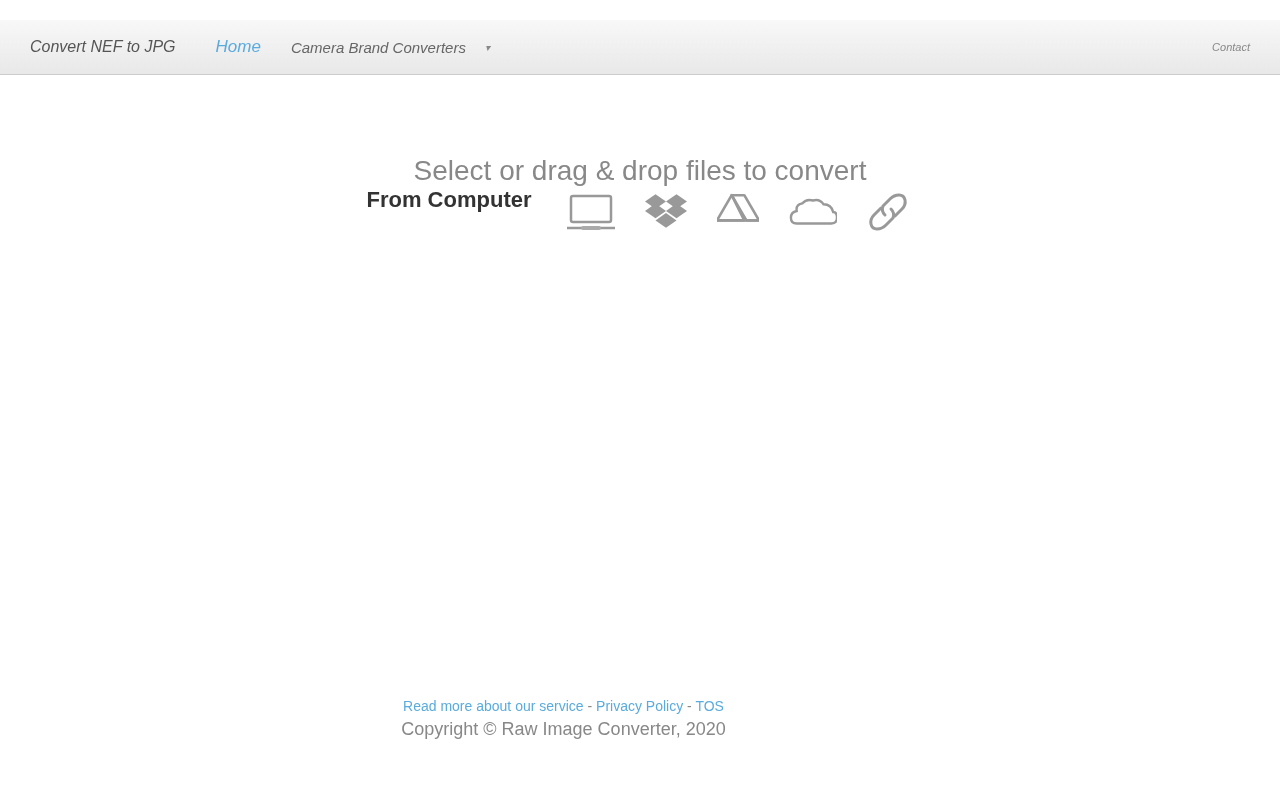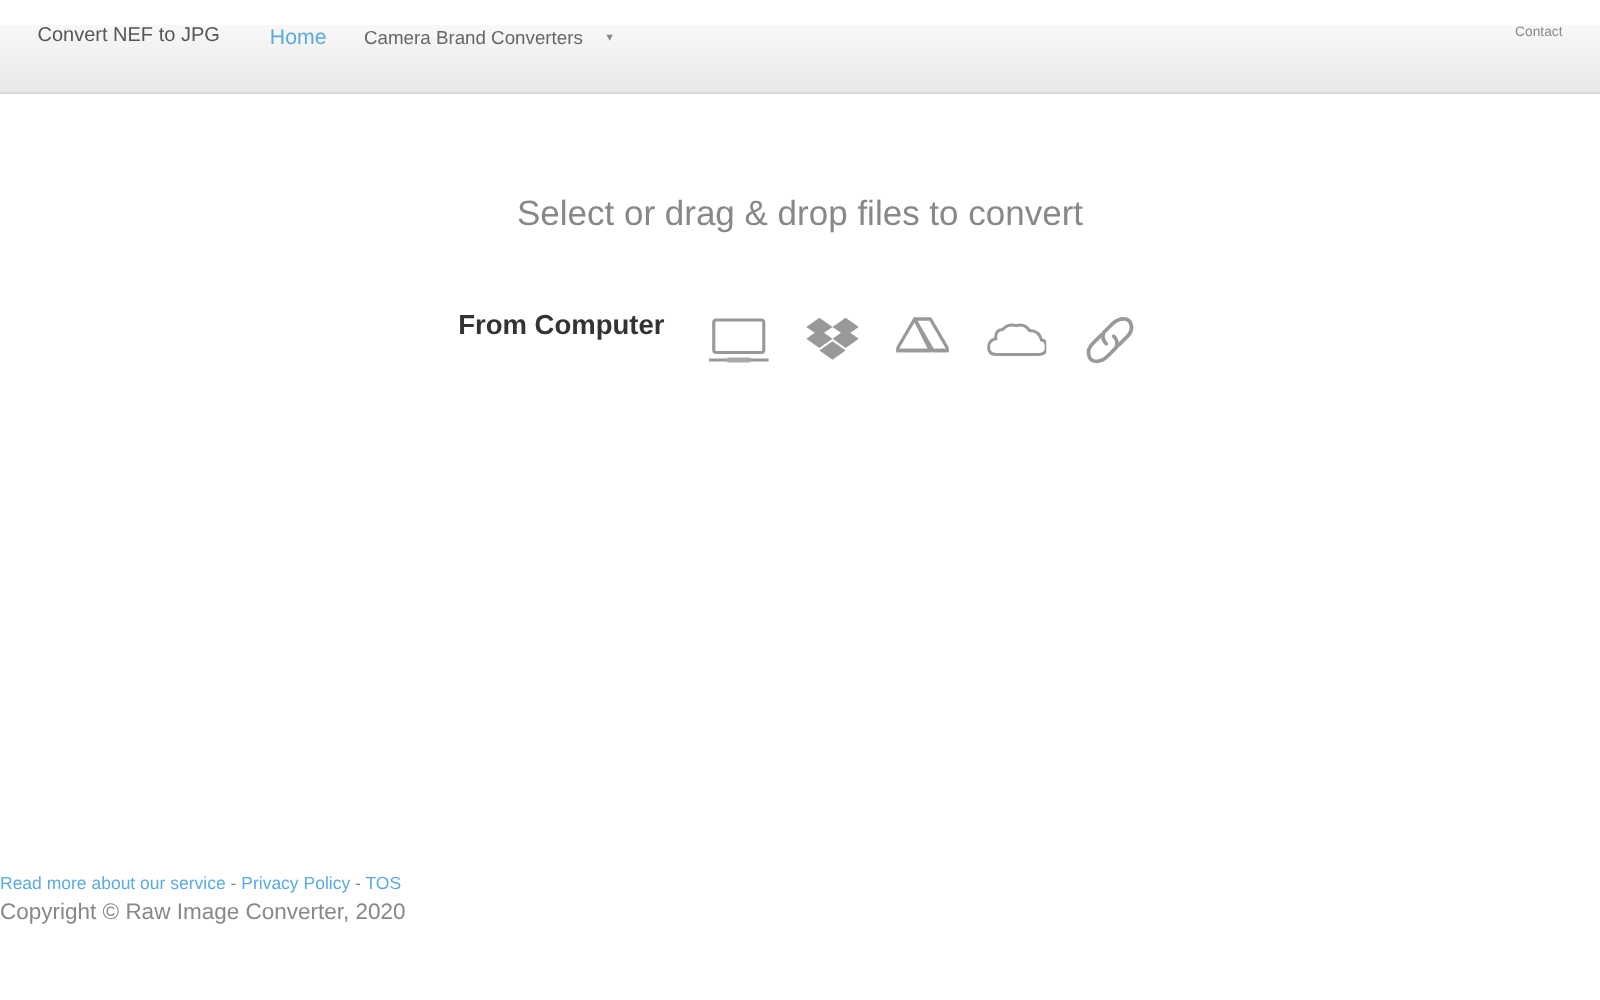--- a/index.html
+++ b/index.html
@@ -10,24 +10,25 @@
       width: 1280px;
       min-height: 800px;
     }
 
     
     .navbar {
       background: linear-gradient(to bottom, #f8f8f8, #e8e8e8);
       border-bottom: 1px solid #ccc;
       height: 55px;
       display: flex;
-      align-items: flex-start;
+      align-items: center;
       padding: 0 30px;
       position: relative;
       margin-top: 20px;
+      font-style: italic;
     }
     .navbar-brand {
       font-size: 16px;
       color: #555;
       font-weight: normal;
       margin-right: 40px;
     }
     .navbar-nav {
       display: flex;
       align-items: center;
@@ -64,21 +65,20 @@
       display: flex;
       flex-direction: column;
       align-items: center;
       padding-top: 80px;
     }
 
     .heading {
       font-size: 28px;
       color: #888;
       font-weight: 300;
-      margin-bottom: 60px;
     }
 
     
     .upload-section {
       display: flex;
       gap: 30px;
     }
 
     .from-computer-label {
       font-size: 22px;
@@ -101,20 +101,21 @@
       display: flex;
       align-items: center;
       justify-content: center;
     }
 
     
     .footer {
       position: fixed;
       bottom: 60px;
       width: 1127px;
+      text-align: center;
     }
     .footer-links {
       font-size: 14px;
       margin-bottom: 5px;
     }
     .footer-links a {
       color: #5aabde;
       text-decoration: none;
     }
     .footer-links span {

